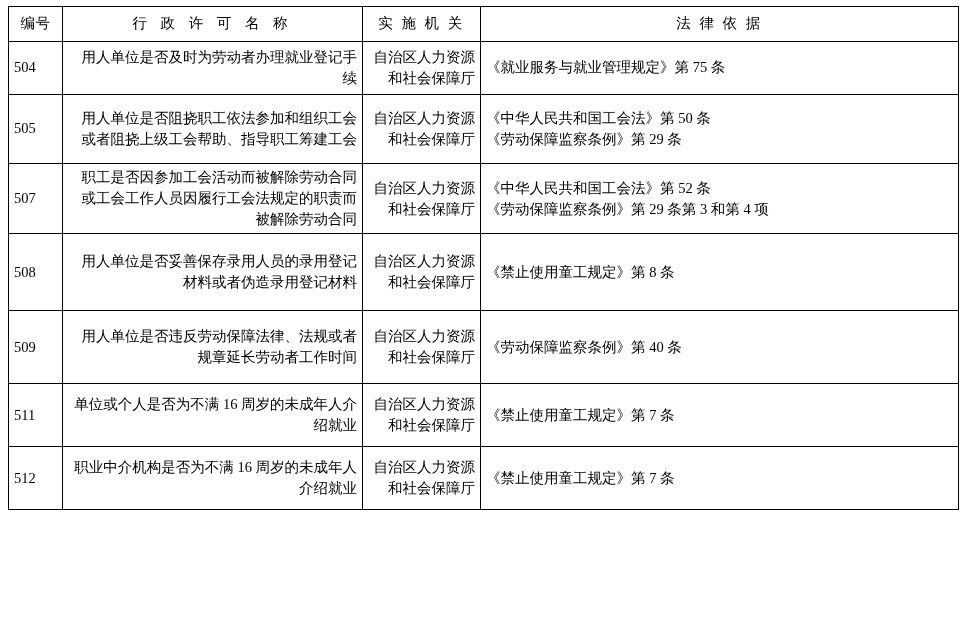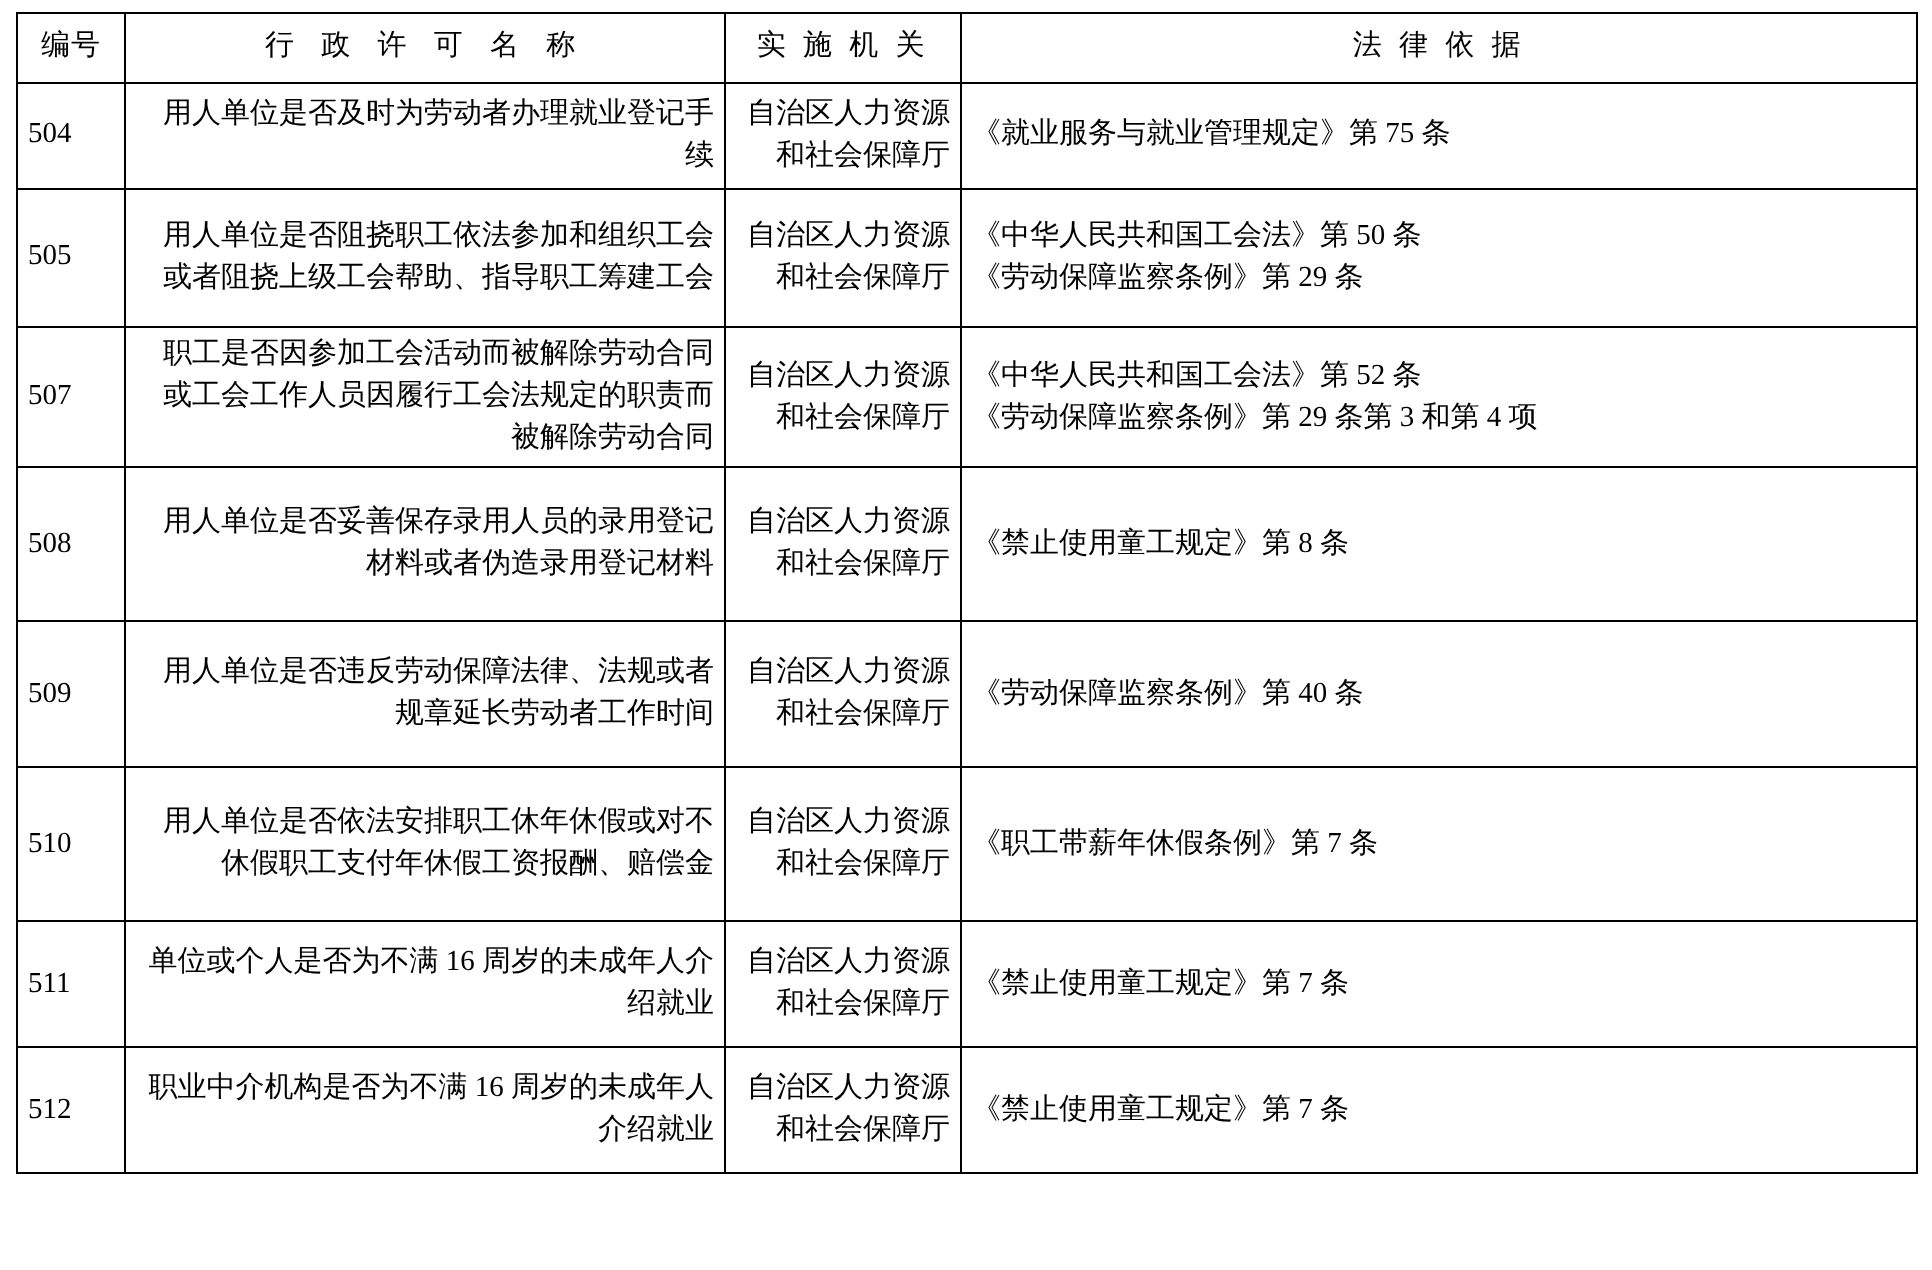--- a/index.html
+++ b/index.html
@@ -132,27 +132,20 @@
 和社会保障厅</td>
         <td class="cell-law">《禁止使用童工规定》第 8 条</td>
       </tr>
       <tr class="r509">
         <td class="cell-id">509</td>
         <td class="cell-name">用人单位是否违反劳动保障法律、法规或者规章延长劳动者工作时间</td>
         <td class="cell-org">自治区人力资源
 和社会保障厅</td>
         <td class="cell-law">《劳动保障监察条例》第 40 条</td>
       </tr>
-      <tr class="r510">
-        <td class="cell-id">510</td>
-        <td class="cell-name">用人单位是否依法安排职工休年休假或对不休假职工支付年休假工资报酬、赔偿金</td>
-        <td class="cell-org">自治区人力资源
-和社会保障厅</td>
-        <td class="cell-law">《职工带薪年休假条例》第 7 条</td>
-      </tr>
       <tr class="r511">
         <td class="cell-id">511</td>
         <td class="cell-name">单位或个人是否为不满 16 周岁的未成年人介绍就业</td>
         <td class="cell-org">自治区人力资源
 和社会保障厅</td>
         <td class="cell-law">《禁止使用童工规定》第 7 条</td>
       </tr>
       <tr class="r512">
         <td class="cell-id">512</td>
         <td class="cell-name">职业中介机构是否为不满 16 周岁的未成年人介绍就业</td>

